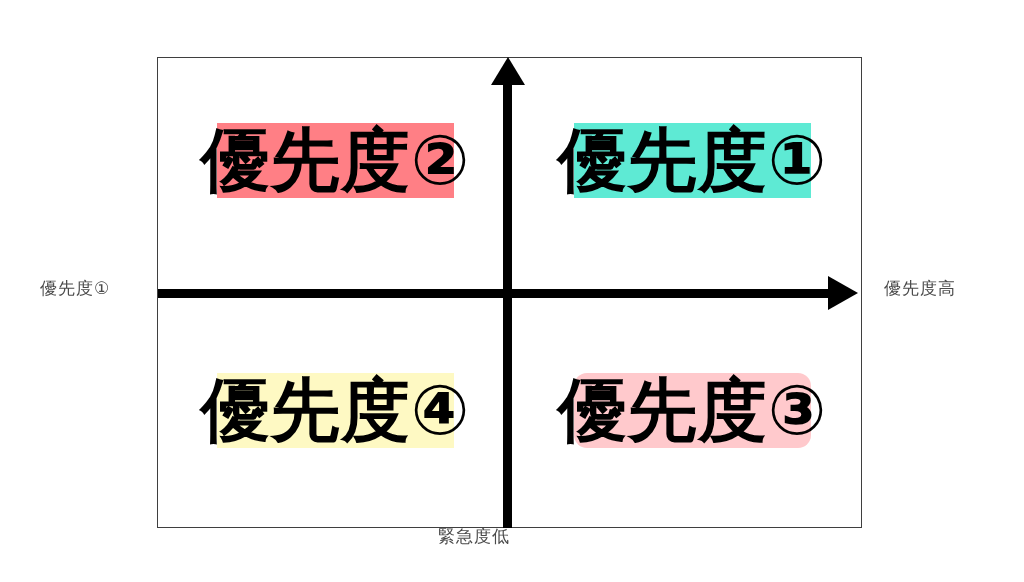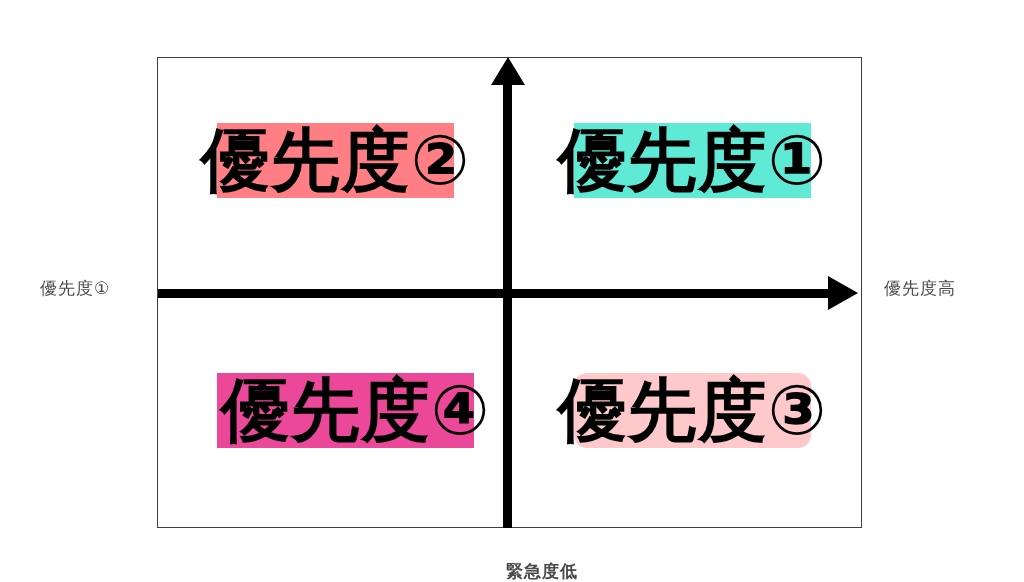--- a/index.html
+++ b/index.html
@@ -66,36 +66,36 @@
   .q-bottomright{left:574px;top:373px;}
   
   .edge-label{
     position:absolute;
     font-size:17px;
     color:#4a4a4a;
     letter-spacing:1px;
     white-space:nowrap;
   }
   .edge-top{left:438px;top:11px;width:140px;text-align:center;}
-  .edge-bottom{left:438px;top:560px;width:140px;text-align:right;font-weight:bold;}
+  .edge-bottom{left:438px;top:525px;width:140px;text-align:left;}
   .edge-left{left:40px;top:277px;width:100px;text-align:left;}
   .edge-right{left:884px;top:277px;width:100px;text-align:left;}
 </style>
 </head>
 <body>
 
 <div id="canvas">
 
   <div class="matrix-box"></div>
 
   <div class="q-label q-topleft" style="background: rgb(255, 127, 133);">優先度②</div>
 
   <div class="q-label q-topright" style="background: #5eead4;">優先度①</div>
 
-  <div class="q-label q-bottomleft" style="background: #ec4899; padding-left: 20px;">優先度④</div>
+  <div class="q-label q-bottomleft" style="background: #fef9c3;">優先度④</div>
 
   <div class="q-label q-bottomright" style="background: rgb(255, 201, 204); border-radius: 13px;">優先度③</div>
 
   <div class="v-axis-line"></div>
   <div class="v-axis-arrow"></div>
   <div class="h-axis-line"></div>
   <div class="h-axis-arrow"></div>
 
 
   <div class="edge-label edge-bottom">緊急度低</div>

